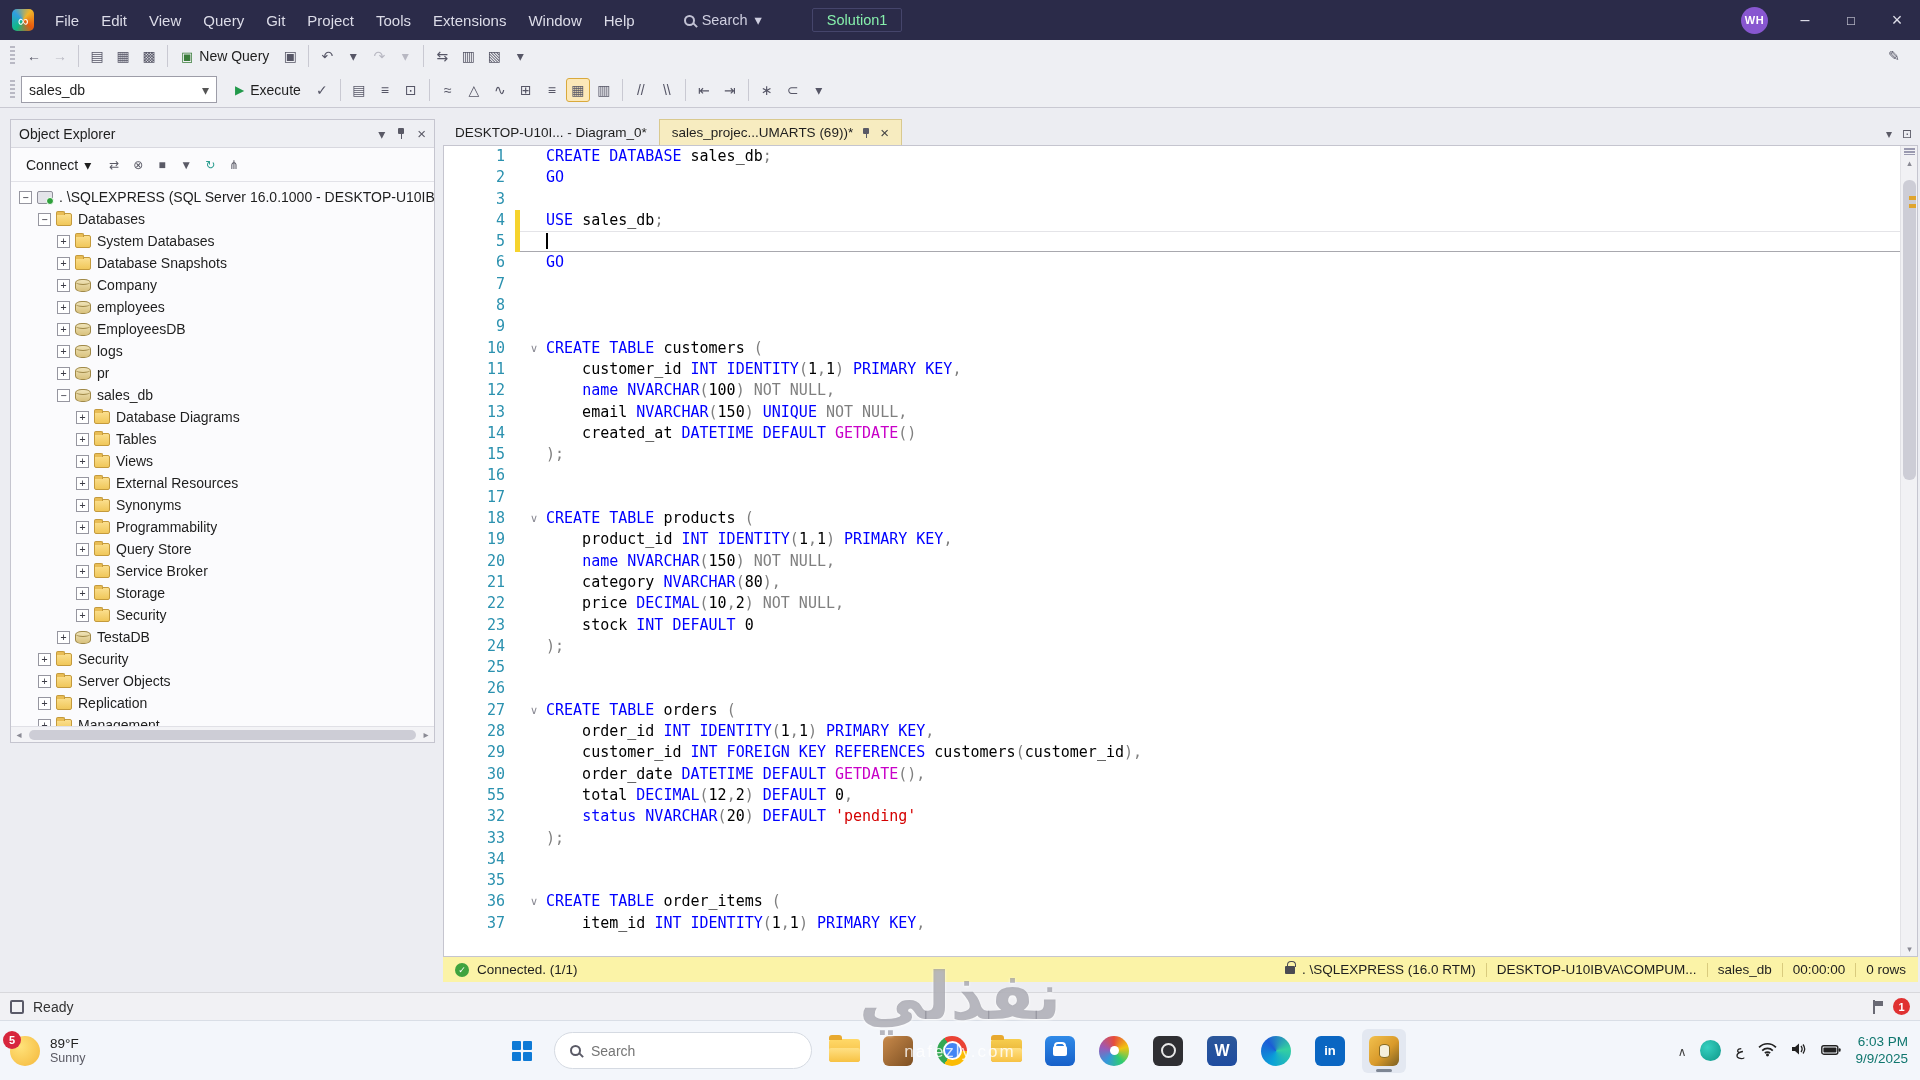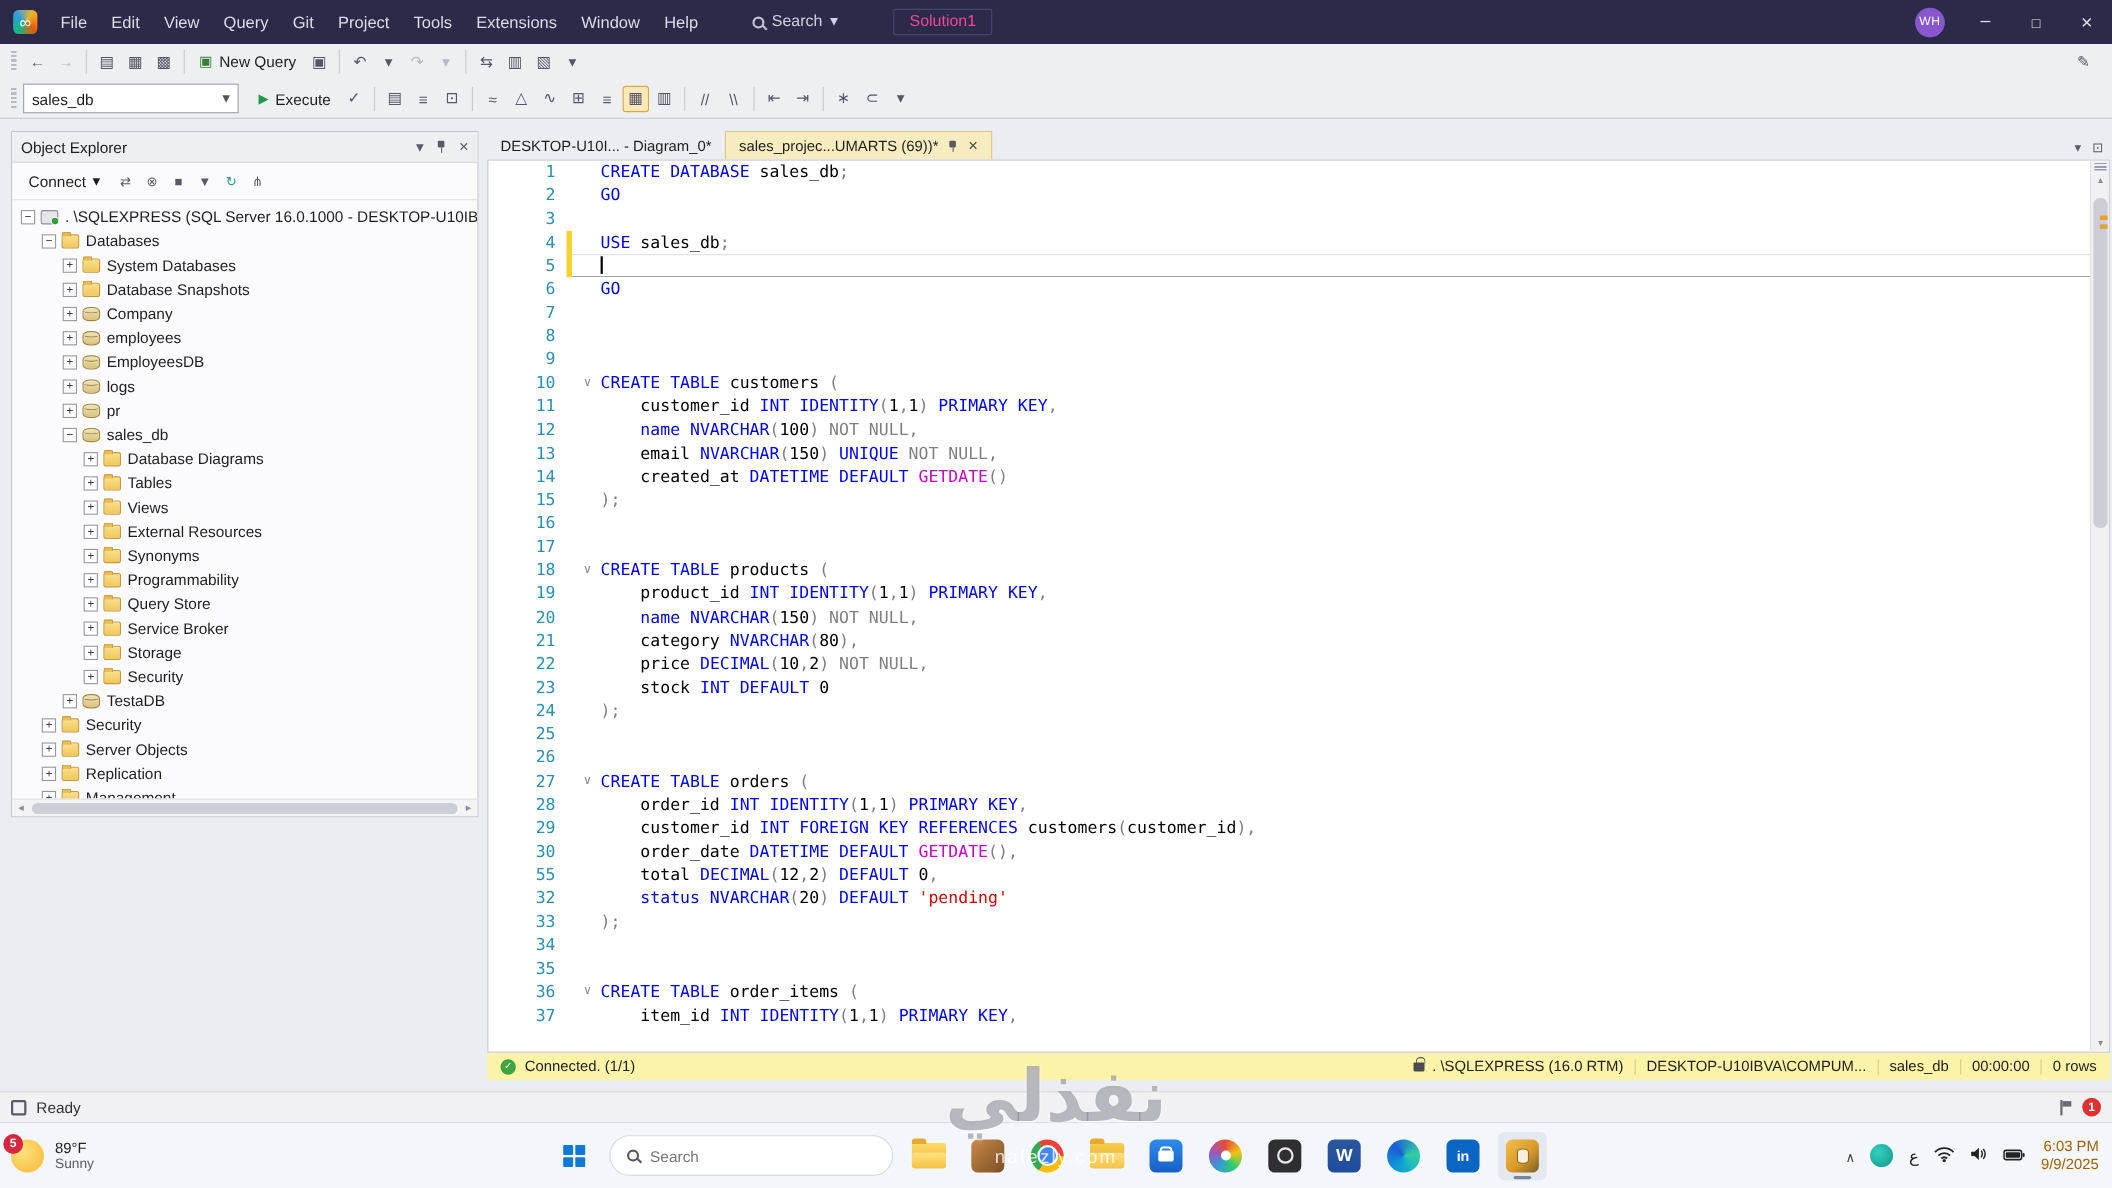--- a/index.html
+++ b/index.html
@@ -10,23 +10,23 @@
   
   .titlebar{position:absolute;top:0;left:0;right:0;height:40px;background:#2b2b49;display:flex;align-items:center;color:#dcdce8}
   .app-logo{width:22px;height:22px;margin:0 10px 0 12px;border-radius:5px;background:conic-gradient(from 40deg,#f0b429,#e8590c,#12b886,#2f9ee0,#f0b429);color:#fff;display:flex;align-items:center;justify-content:center;font-size:15px}
   .app-logo::before{content:"∞"}
   .menubar{display:flex;align-items:center;height:100%}
   .menu-item{padding:0 11px;height:100%;display:flex;align-items:center;font-size:15px;cursor:default}
   .tb-search{display:flex;align-items:center;gap:7px;margin-left:28px;padding:3px 10px;font-size:14.5px;color:#cfcfe0}
   .lens{width:11px;height:11px;border:2px solid #c2c2d4;border-radius:50%;position:relative;display:inline-block}
   .lens::after{content:"";position:absolute;width:6px;height:2px;background:#c2c2d4;transform:rotate(45deg);right:-5px;bottom:-2px}
   .g-caret::before{content:"▾"}
-  .solution{margin-left:40px;padding:3px 14px;color:#ec4899;font-size:14.5px;border:1px solid #45456b;border-radius:2px}
+  .solution{margin-left:40px;padding:3px 14px;color:#86efac;font-size:14.5px;border:1px solid #45456b;border-radius:2px}
   .tb-right{margin-left:auto;display:flex;align-items:center;height:100%}
-  .avatar{width:27px;height:27px;border-radius:50%;background:#8857d0;color:#fff;font-size:11px;font-weight:normal;display:flex;align-items:center;justify-content:center;margin-right:14px;letter-spacing:.5px}
+  .avatar{width:27px;height:27px;border-radius:50%;background:#8857d0;color:#fff;font-size:11px;font-weight:bold;display:flex;align-items:center;justify-content:center;margin-right:14px;letter-spacing:.5px}
   .winbtn{width:46px;height:100%;display:flex;align-items:center;justify-content:center;color:#e0e0ea;font-size:16px}
   .g-min::before{content:"–"} .g-max::before{content:"□";font-size:13px} .g-close::before{content:"×";font-size:18px}
 
   
   .toolbar{position:absolute;left:0;right:0;background:#eeeff3;display:flex;align-items:center;padding-left:8px}
   .toolbar.row1{top:40px;height:32px}
   .toolbar.row2{top:72px;height:36px;border-bottom:1px solid #c9c9d2}
   .grip{width:5px;height:20px;margin:0 6px 0 2px;background:repeating-linear-gradient(180deg,#b9b9c4 0 2px,transparent 2px 4px)}
   .tb-icon{min-width:24px;height:24px;display:inline-flex;align-items:center;justify-content:center;font-size:14px;color:#565666;margin:0 1px;border:1px solid transparent;border-radius:3px}
   .tb-icon.dis{color:#b8b8c2}
@@ -161,21 +161,21 @@
   .ic-word::before{content:"W"}
   .ic-edge{border-radius:50%;background:conic-gradient(from 200deg,#0aa0d8,#1b5cd6,#35d0a0,#0aa0d8)}
   .ic-linkedin{background:#0a66c2;color:#fff;font-weight:bold;font-size:13px}
   .ic-linkedin::before{content:"in"}
   .ic-ssms{background:linear-gradient(135deg,#f2c14e 0%,#d99a2b 55%,#7a5f22 100%)}
   .ic-ssms::before{content:"";width:9px;height:12px;background:#f5efdc;border:1px solid #8a6b20;border-radius:45%/25%;position:absolute}
   .tray{position:absolute;right:12px;top:0;bottom:0;display:flex;align-items:center;gap:14px}
   .g-chevup::before{content:"∧";font-size:12px;color:#444}
   .tray-app{width:21px;height:21px;border-radius:50%;background:radial-gradient(circle at 35% 35%,#35d0c0,#0f9688)}
   .lang{font-size:15px;color:#222}
-  .clock{text-align:right;font-size:13.5px;color:#a16207;line-height:1.25}
+  .clock{text-align:right;font-size:13.5px;color:#0f766e;line-height:1.25}
 
   
   .wm{position:absolute;left:0;right:0;top:958px;text-align:center;font-size:66px;font-weight:bold;color:rgba(125,125,138,.55);text-shadow:0 1px 3px rgba(255,255,255,.85);z-index:60;pointer-events:none;font-family:"DejaVu Sans",sans-serif}
   .wm-sub{position:absolute;left:0;right:0;top:1042px;text-align:center;font-size:17px;color:rgba(255,255,255,.8);letter-spacing:2px;z-index:60;pointer-events:none}
 </style>
 </head>
 <body>
 
 <div class="screen">
 

